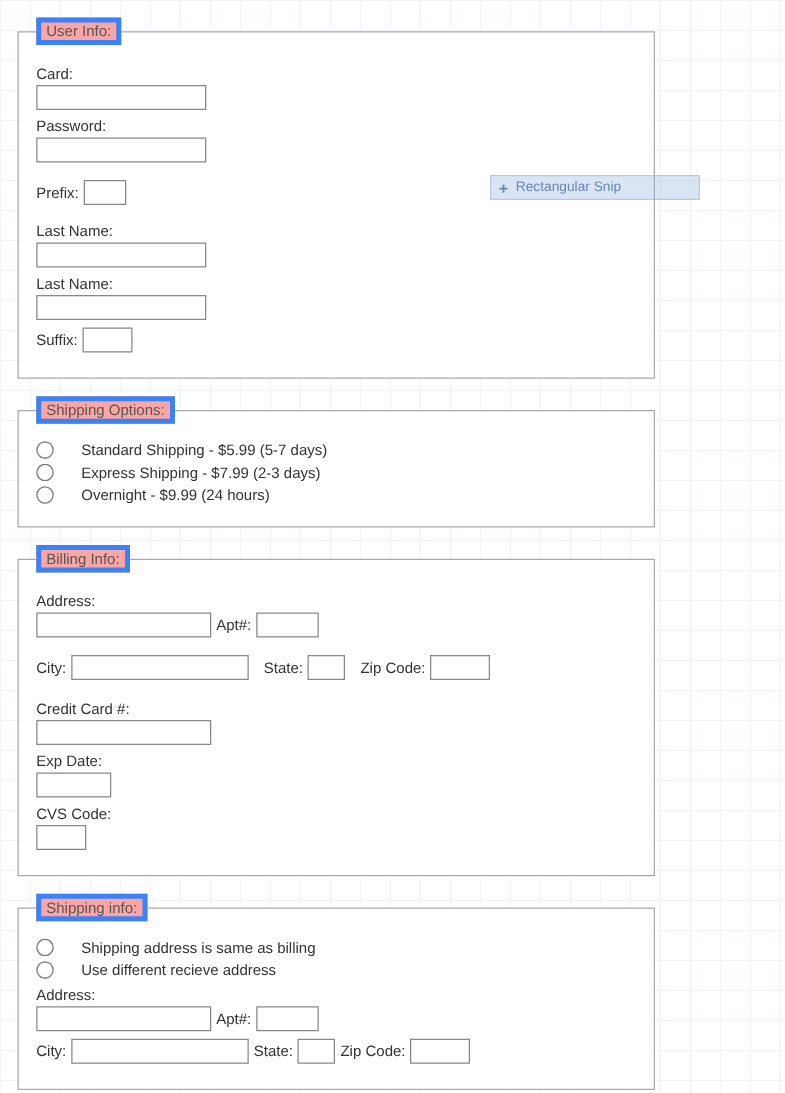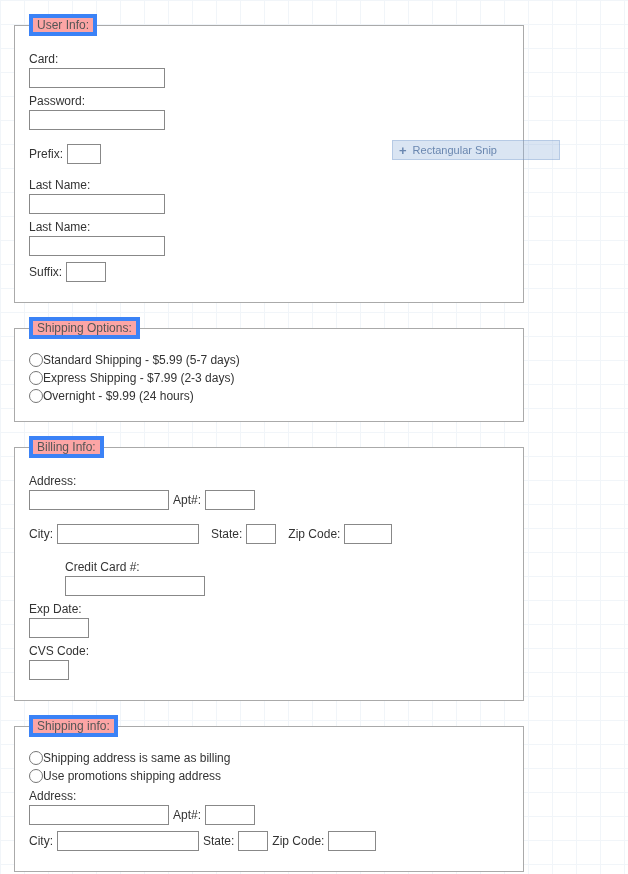--- a/index.html
+++ b/index.html
@@ -57,21 +57,21 @@
   .w-apt { width: 50px; }
   .w-city { width: 142px; }
   .w-state { width: 30px; }
   .w-zip { width: 48px; }
   .w-cc { width: 140px; }
   .w-exp { width: 60px; }
   .w-cvs { width: 40px; }
   .radio-row, .check-row {
     display: flex;
     align-items: center;
-    gap: 0;
+    gap: 22px;
     margin: 4px 0;
   }
   input[type="radio"], input[type="checkbox"] {
     width: 14px; height: 14px;
     margin: 0;
   }
   .inline-group { display: flex; align-items: center; gap: 4px; flex-wrap: wrap; }
   .snip-overlay {
     position: absolute;
     top: 140px;
@@ -157,21 +157,21 @@
     </div>
   </div>
   <div class="row inline-group" style="margin-top:14px;">
     <label>City:</label>
     <input type="text" class="w-city" style="">
     <label style="margin-left:8px;">State:</label>
     <input type="text" class="w-state" style="">
     <label style="margin-left:8px;">Zip Code:</label>
     <input type="text" class="w-zip" style="">
   </div>
-  <div class="row" style="margin-top:16px;margin-left:36px;">
+  <div class="row" style="margin-top:16px;">
     <label class="block-label">Credit Card #:</label>
     <input type="text" class="w-cc" style="">
   </div>
   <div class="row">
     <label class="block-label">Exp Date:</label>
     <input type="text" class="w-exp" style="">
   </div>
   <div class="row">
     <label class="block-label">CVS Code:</label>
     <input type="text" class="w-cvs" style="">
@@ -179,21 +179,21 @@
 </fieldset>
 
 <fieldset>
   <legend>Shipping info:</legend>
   <div class="radio-row">
     <input type="radio" name="shipaddr" style="">
     <label>Shipping address is same as billing</label>
   </div>
   <div class="radio-row">
     <input type="radio" name="shipaddr" style="">
-    <label>Use promotions shipping address</label>
+    <label>Use different recieve address</label>
   </div>
   <div class="row">
     <label class="block-label">Address:</label>
     <div class="inline-group">
       <input type="text" class="w-addr" style="">
       <label>Apt#:</label>
       <input type="text" class="w-apt" style="">
     </div>
   </div>
   <div class="row inline-group">

